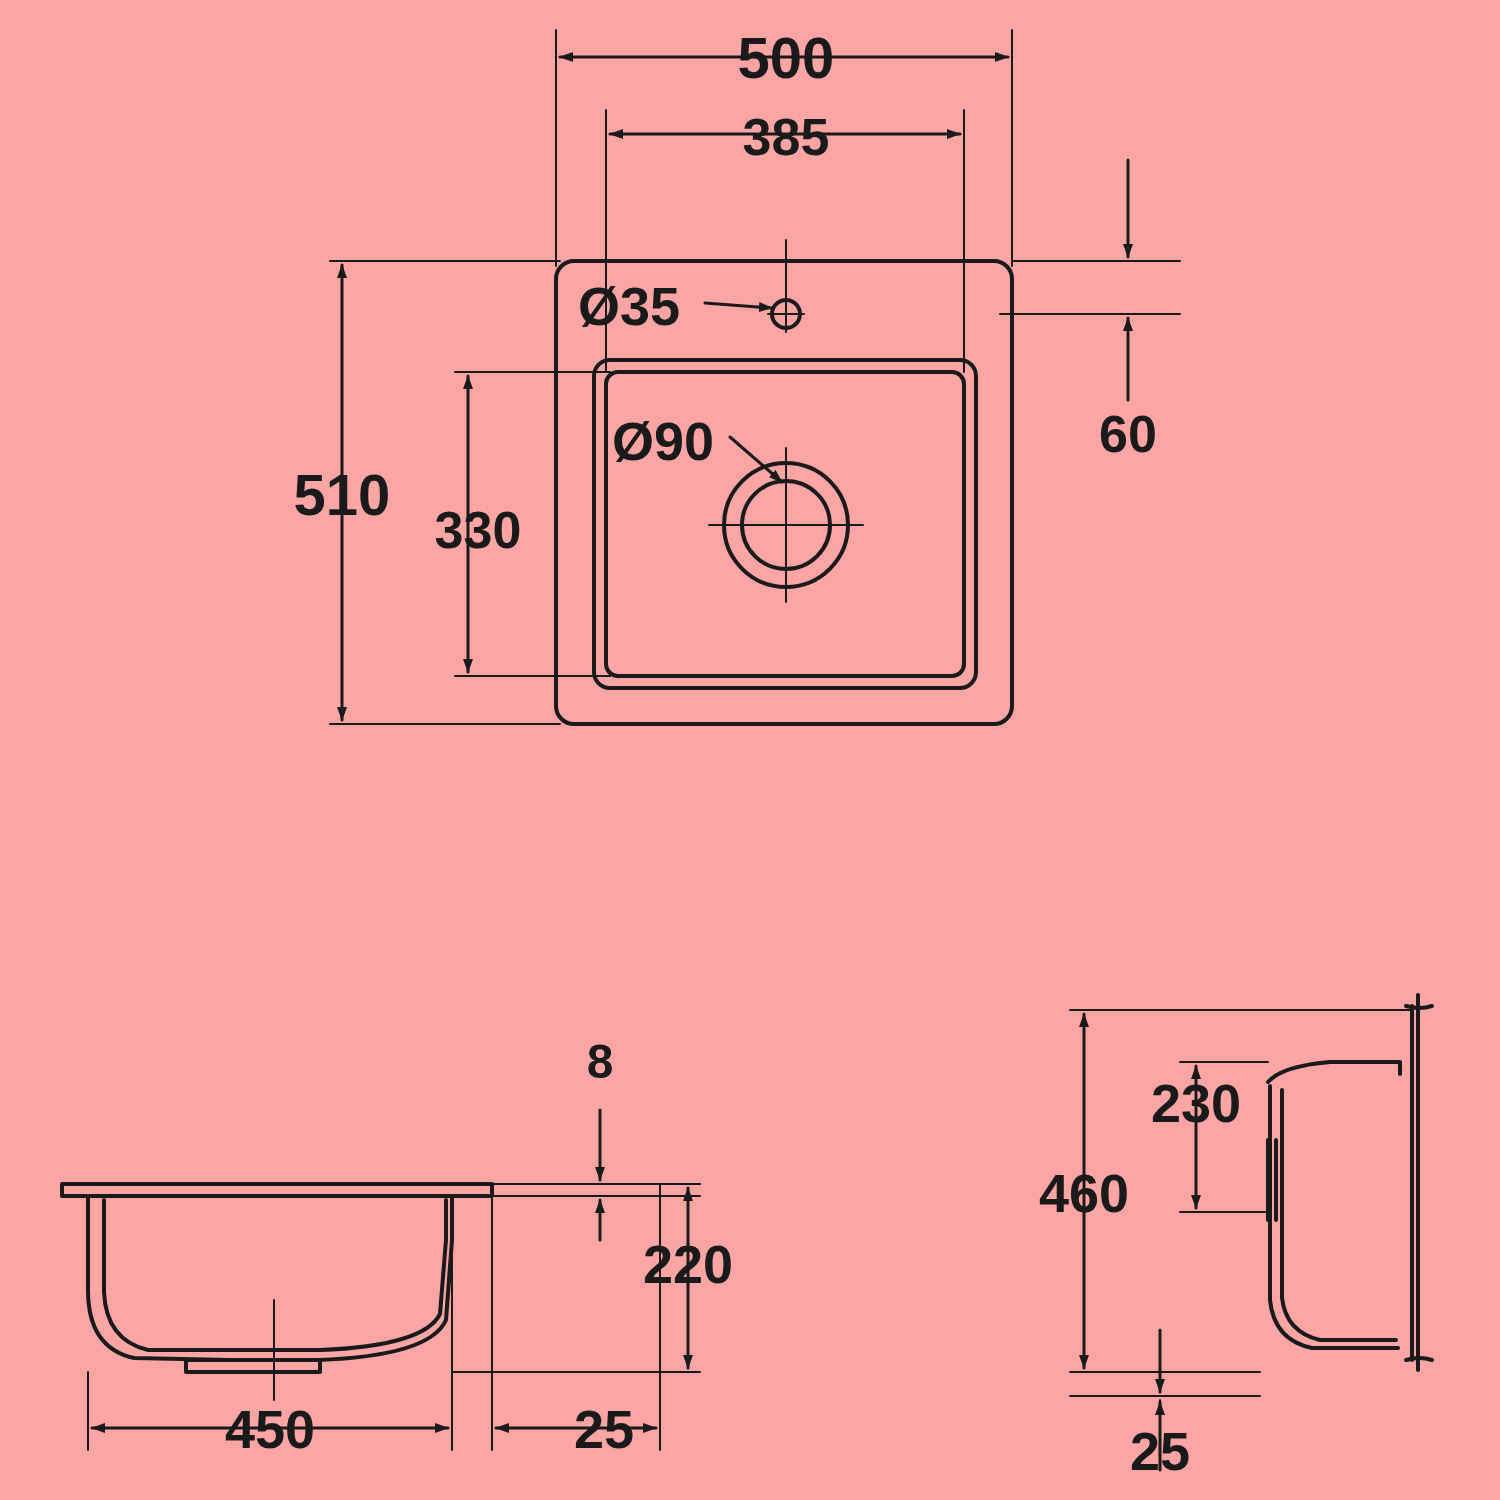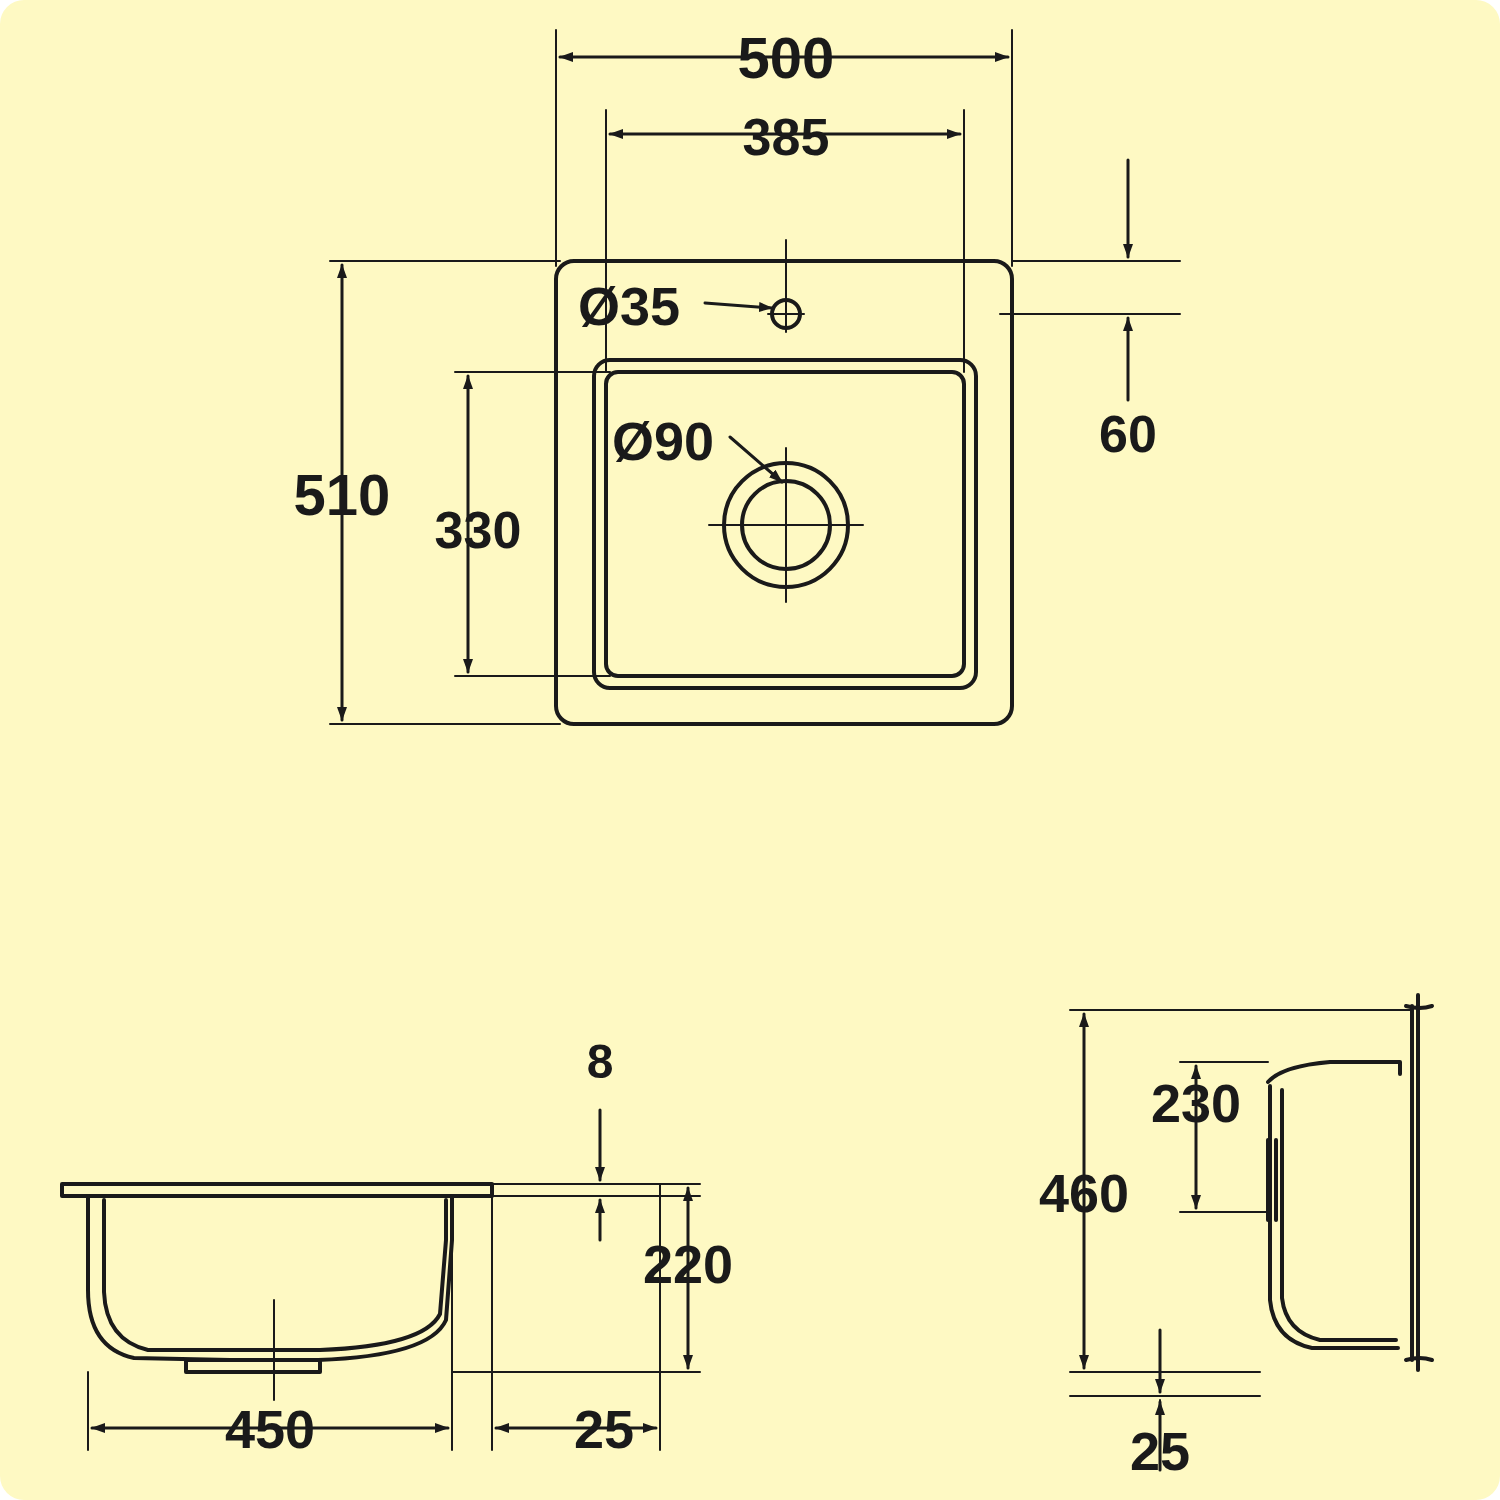--- a/index.html
+++ b/index.html
@@ -4,24 +4,23 @@
 <style>
   html, body {
     margin: 0;
     padding: 0;
     background: #ffffff;
   }
   #stage {
     position: relative;
     width: 1500px;
     height: 1500px;
-    background: #fef9c3;
+    background: #fca5a5;
     font-family: "Liberation Sans", sans-serif;
     overflow: hidden;
-    border-radius: 24px;
   }
   svg { display: block; }
   .dim-text {
     font-family: "Liberation Sans", sans-serif;
     font-weight: bold;
     fill: #1a1a1a;
   }
 </style>
 </head>
 <body>

